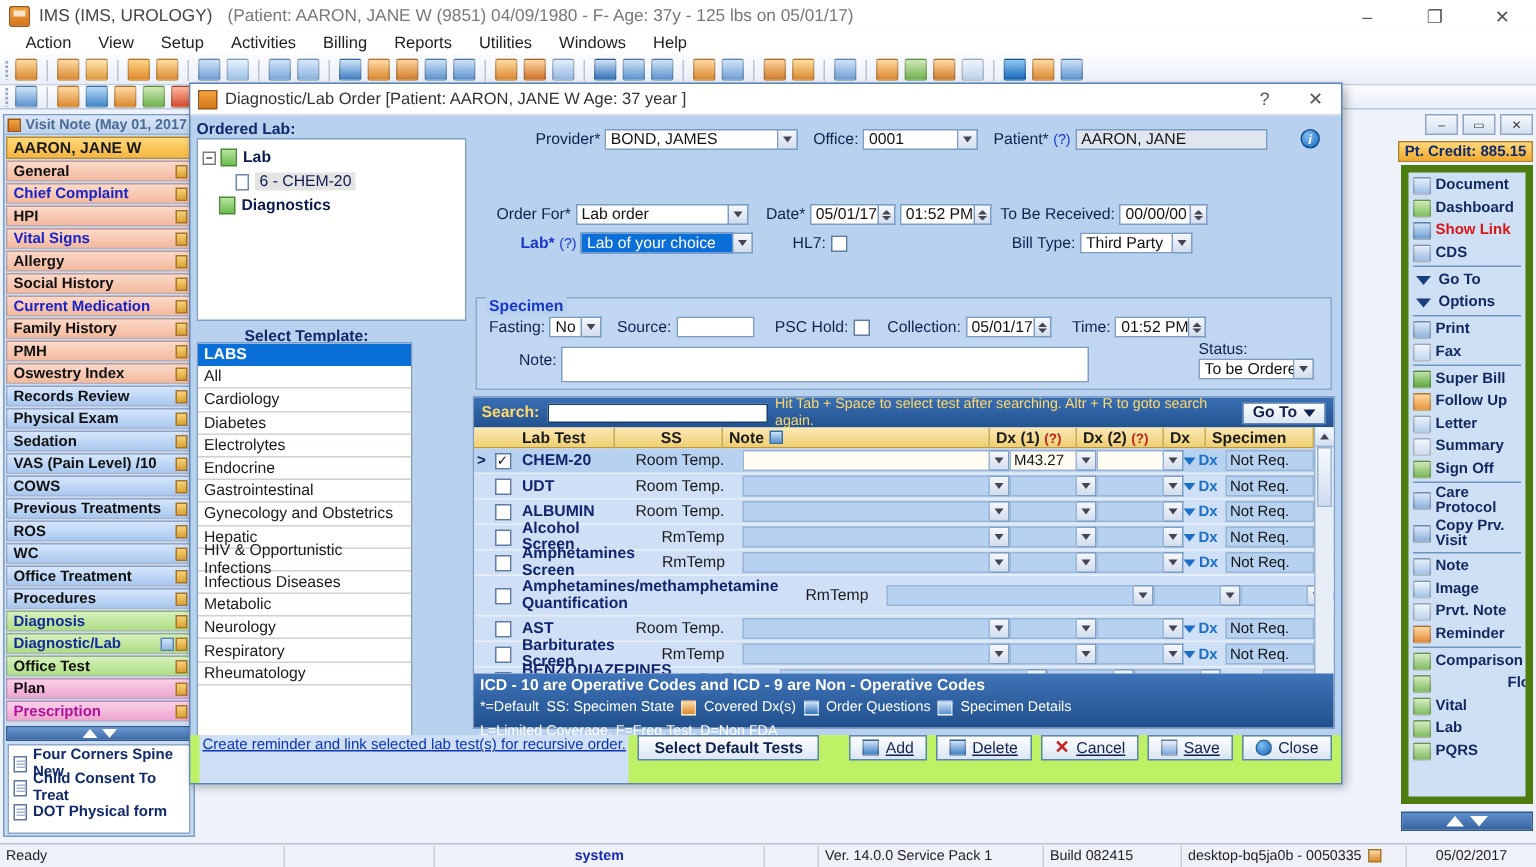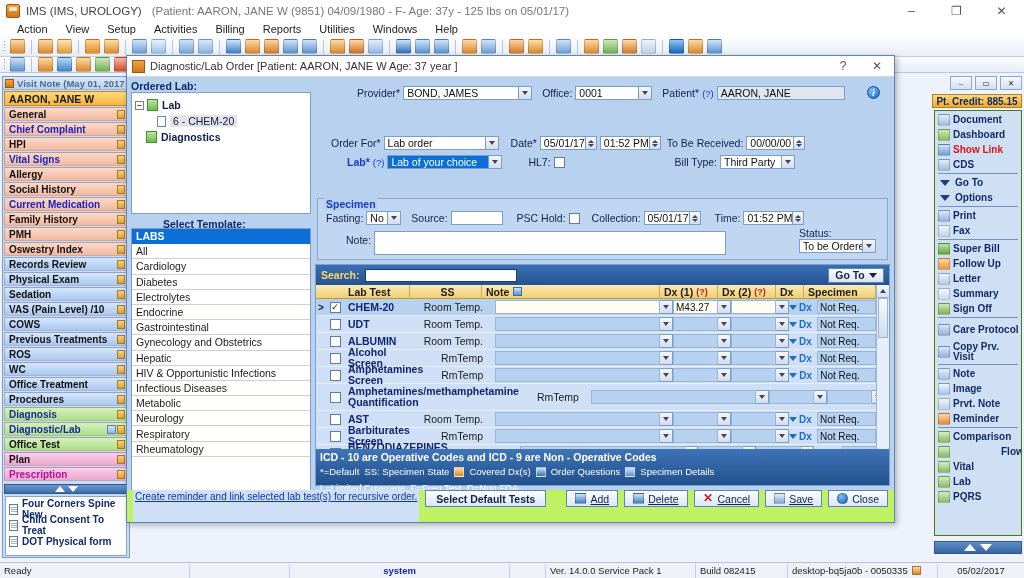--- a/index.html
+++ b/index.html
@@ -136,21 +136,21 @@
     font-size:8px; color:#334;
   }
   .pt-credit {
     position:absolute; right:2px; top:18px; width:90px; height:14px;
     background:linear-gradient(#ffd97a,#f0a92c); border:1px solid #b8801d;
     display:flex;align-items:center;justify-content:center;
     font-size:10px; font-weight:bold; color:#102a6b;
   }
   .rp-list {
     position:absolute; right:2px; top:34px; width:88px; bottom:22px;
-    background:#cfe0f5; border:1px solid #4d7c0f; padding:1px;
+    background:#cfe0f5; border:5px solid #4d7c0f; padding:1px;
     overflow:hidden;
   }
   .rp-item { display:flex; align-items:center; height:15px; padding-left:2px; font-size:10px; font-weight:bold; color:#10285f; }
   .rp-item.two { height:22px; }
   .rp-item .lbl { line-height:10px; }
   .rp-sep { height:1px; background:#6f93bf; margin:1px 2px; }
   .ricon { width:12px;height:12px;margin-right:3px;flex:none;border:1px solid rgba(0,0,0,.22); border-radius:1px;}
   .caret { width:0;height:0;border-left:5px solid transparent;border-right:5px solid transparent;
     border-top:6px solid #1b3e7e; margin:0 5px 0 2px; flex:none;}
   .rp-bottom {
@@ -190,21 +190,21 @@
     font-size:8px;line-height:7px;text-align:center;color:#333;}
   .tconn { width:9px; height:9px; margin-right:2px; flex:none; }
   .labicon { width:11px;height:12px;margin-right:4px;flex:none;
     background:linear-gradient(#b8e6a0,#6cbb4e); border:1px solid #4b8a34;}
   .docicon { width:9px;height:11px;background:#fff;border:1px solid #6d86ad;margin-right:4px;flex:none;}
   .tsel { background:#e4e4e4; padding:0 3px; }
 
   
   .tmpl-label { position:absolute; left:4px; top:162px; font-size:10.5px; font-weight:bold; color:#102a6b;margin-left:32px; }
   .tmpl {
-    position:absolute; left:4px; top:172px; width:180px; height:272px;
+    position:absolute; left:4px; top:172px; width:144px; height:272px;
     background:#fff; border:1px solid #7f9ec6; overflow:hidden;
   }
   .tmpl-row { height:15.2px; display:flex; align-items:center; padding-left:4px;
     font-size:10.5px; color:#1a1a1a; border-bottom:1px solid #d6cfc8; }
   .tmpl-row.sel { background:#0a6fd6; color:#fff; font-weight:bold; border-bottom:1px solid #0a6fd6;}
 
   
   .form {
     position:absolute; left:190px; top:24px; right:4px; height:182px;
     background:#b8d1ef;
@@ -811,20 +811,21 @@
           <div class="fld" style="width:64px">To be Ordered</div>
           <div class="drop"></div>
         </div>
       </div>
     </div>
 
     <div class="tablewrap">
       <div class="searchbar">
         <span class="slbl">Search:</span>
         <div class="sinput"></div>
+        <span class="hint">Hit Tab + Space to select test after searching. Altr + R to goto search again.</span>
         <div class="goto">
           <span>Go To</span>
           <i></i>
         </div>
       </div>
 
       <div class="thead">
         <div style="width:28px;border-right:none"></div>
         <div style="flex:1">Lab Test</div>
         <div style="width:72px;justify-content:center">SS</div>

